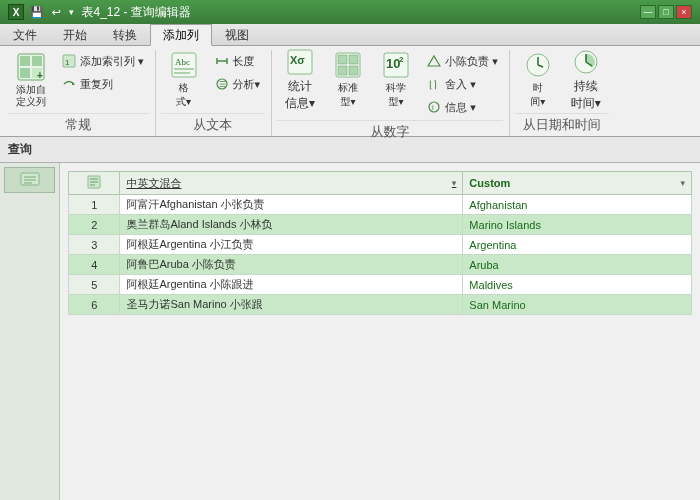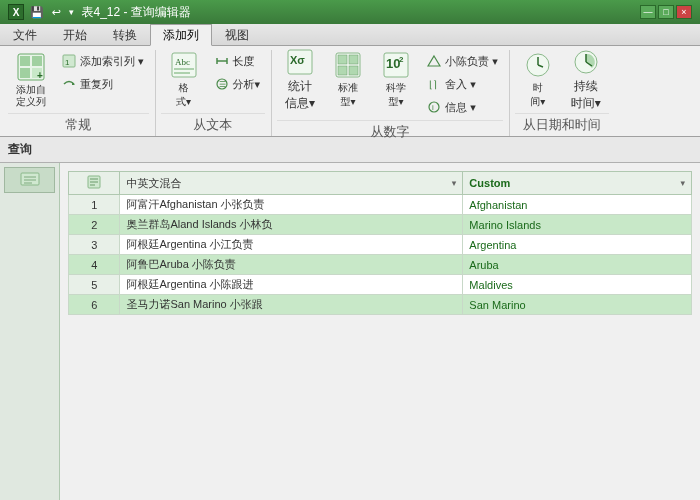--- a/index.html
+++ b/index.html
@@ -188,21 +188,21 @@
       color: #666;
       margin-left: 4px;
     }
     .col-num {
       width: 24px;
       text-align: center;
       background: #e8f0e8 !important;
       color: #555;
       font-size: 10px;
     }
-    .col-mixed { width: 180px; }
+    .col-mixed { width: 180px; text-decoration: underline; }
     .col-custom { width: 120px; color: #1a6a1a; }
 
     .th-mixed, .th-custom {
       background: #c8e0c8;
       border: 1px solid #a0c0a0;
     }
 
     
     .row-selected td { background: #c8e8c8 !important; }
 

